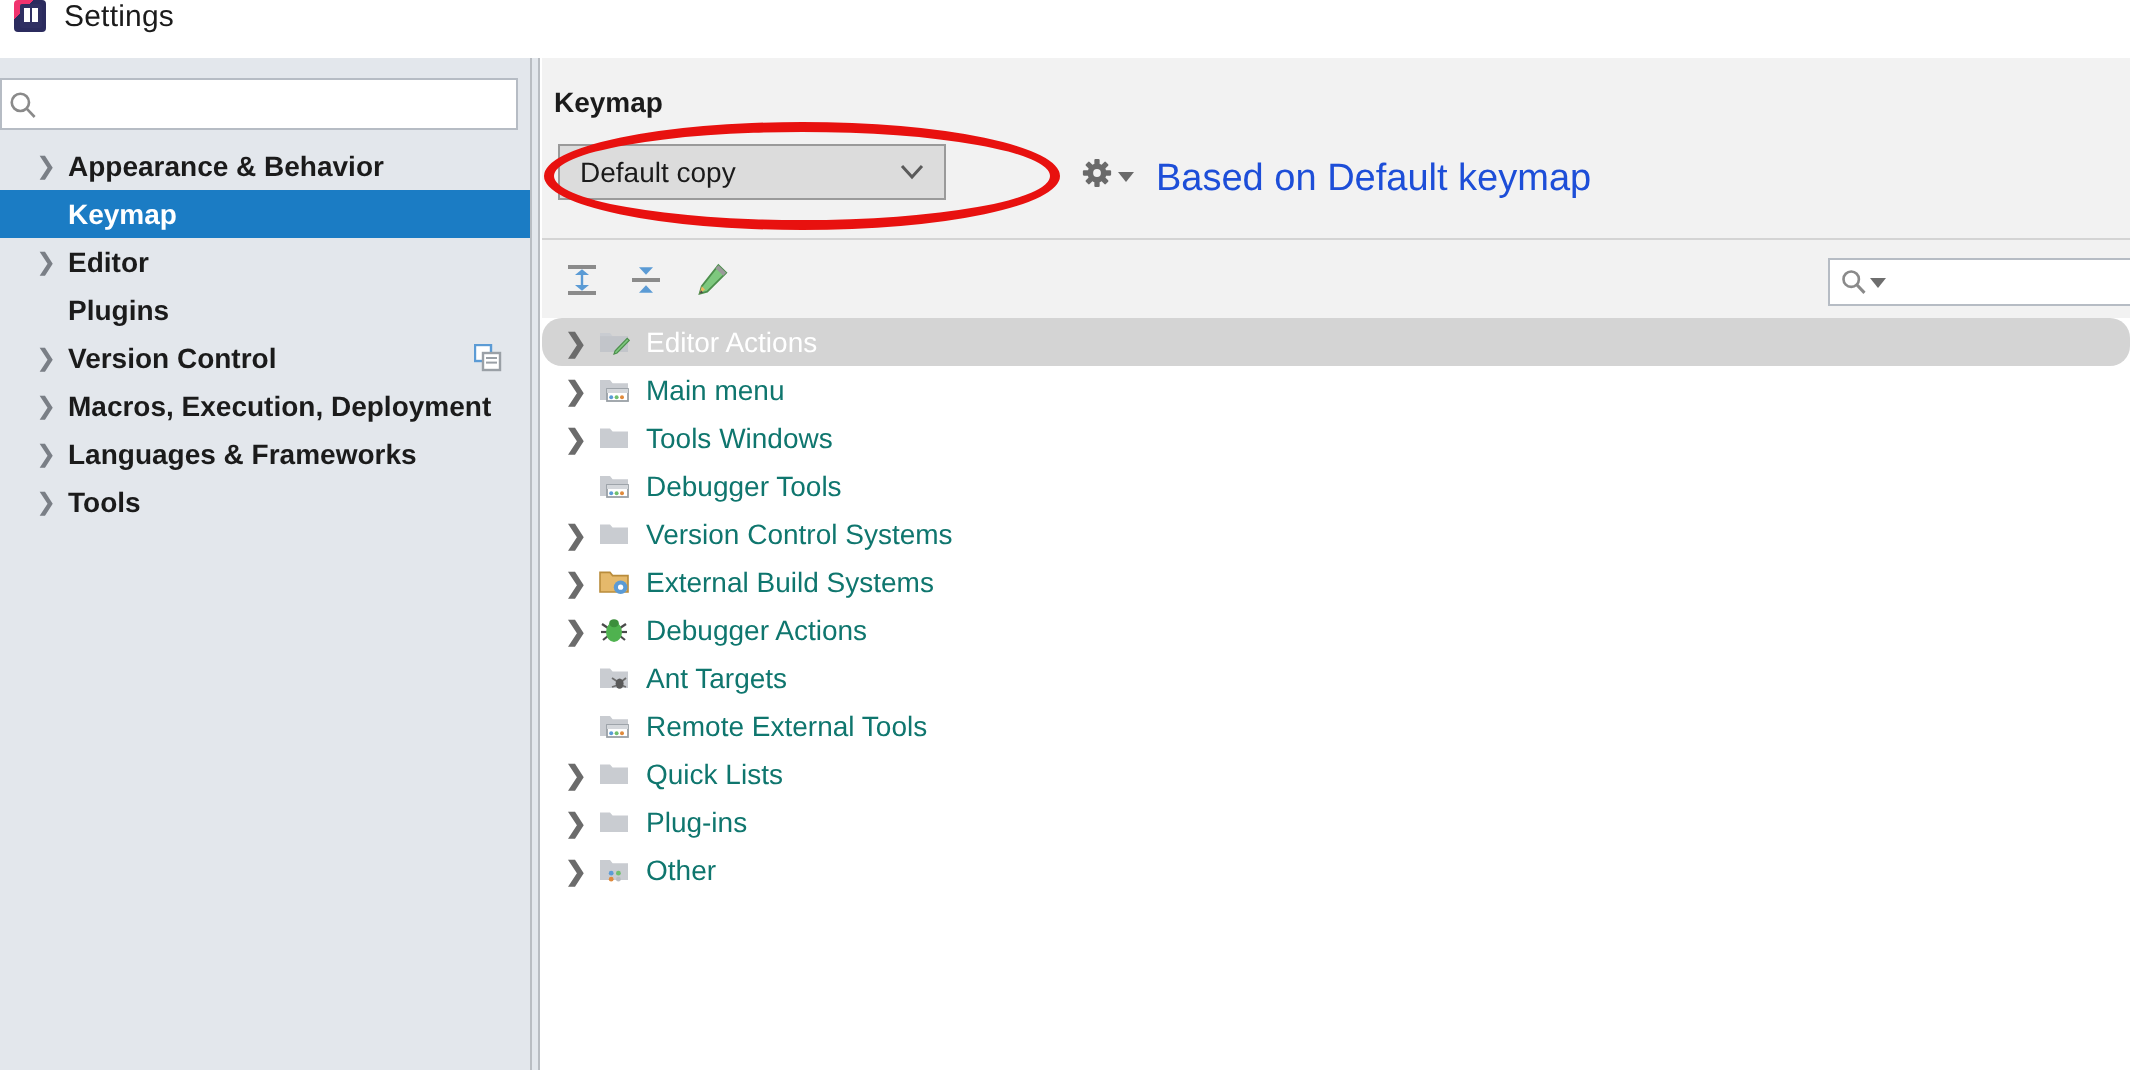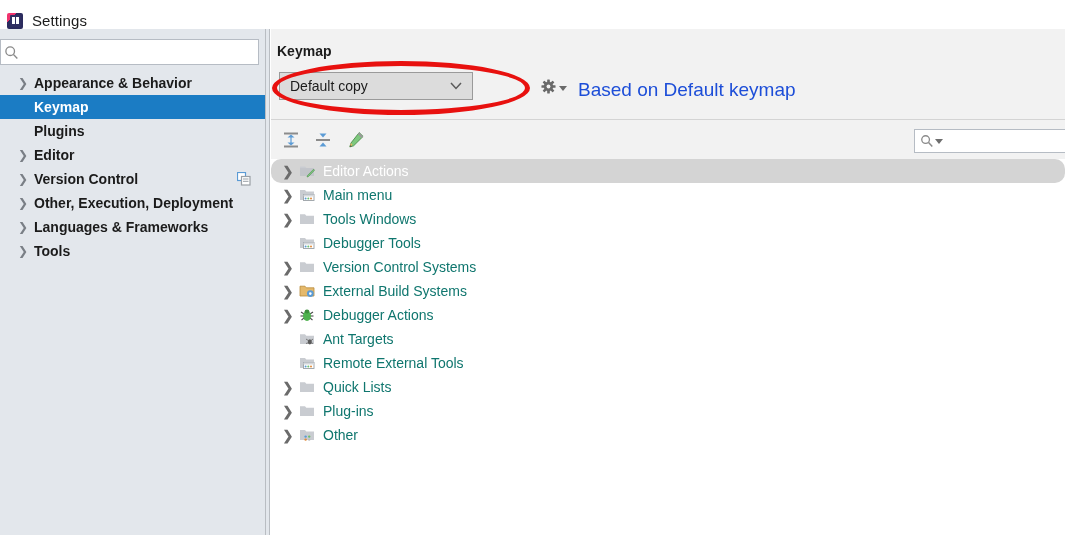--- a/index.html
+++ b/index.html
@@ -25,21 +25,21 @@
   }
 
   
   .titlebar {
     position: absolute;
     left: 0; top: 0;
     width: 1065px;
     height: 29px;
     background: #ffffff;
     display: flex;
-    align-items: flex-end;
+    align-items: flex-start;
     padding-left: 7px;
     box-sizing: border-box;
   }
   .app-icon {
     width: 16px; height: 16px;
     position: relative;
     flex: 0 0 auto;
     margin-right: 9px;
     border-radius: 2px;
     overflow: hidden;
@@ -358,43 +358,43 @@
         <span class="arrow chev-right"></span>
         <span class="lbl">Appearance &amp; Behavior</span>
       </div>
 
       <div class="side-item sel">
         <span class="arrow"></span>
         <span class="lbl">Keymap</span>
       </div>
 
       <div class="side-item">
+        <span class="arrow chev-right"></span>
+        <span class="lbl">Editor</span>
+      </div>
+
+      <div class="side-item">
         <span class="arrow"></span>
         <span class="lbl">Plugins</span>
-      </div>
-
-      <div class="side-item">
-        <span class="arrow chev-right"></span>
-        <span class="lbl">Editor</span>
       </div>
 
       <div class="side-item">
         <span class="arrow chev-right"></span>
         <span class="lbl">Version Control</span>
         <svg class="sync-icon" viewBox="0 0 14 14">
           <rect x="0.5" y="0.5" width="8" height="8" fill="#ffffff" stroke="#5b9bd5" stroke-width="1.2"></rect>
           <rect x="4.5" y="4.5" width="8.5" height="8.5" fill="#ffffff" stroke="#9aa0a6" stroke-width="1.2"></rect>
           <rect x="6" y="6.5" width="5.5" height="1" fill="#9aa0a6"></rect>
           <rect x="6" y="8.8" width="5.5" height="1" fill="#9aa0a6"></rect>
         </svg>
       </div>
 
       <div class="side-item">
         <span class="arrow chev-right"></span>
-        <span class="lbl">Other, Execution, Deployment</span>
+        <span class="lbl">Macros, Execution, Deployment</span>
       </div>
 
       <div class="side-item">
         <span class="arrow chev-right"></span>
         <span class="lbl">Languages &amp; Frameworks</span>
       </div>
 
       <div class="side-item">
         <span class="arrow chev-right"></span>
         <span class="lbl">Tools</span>

